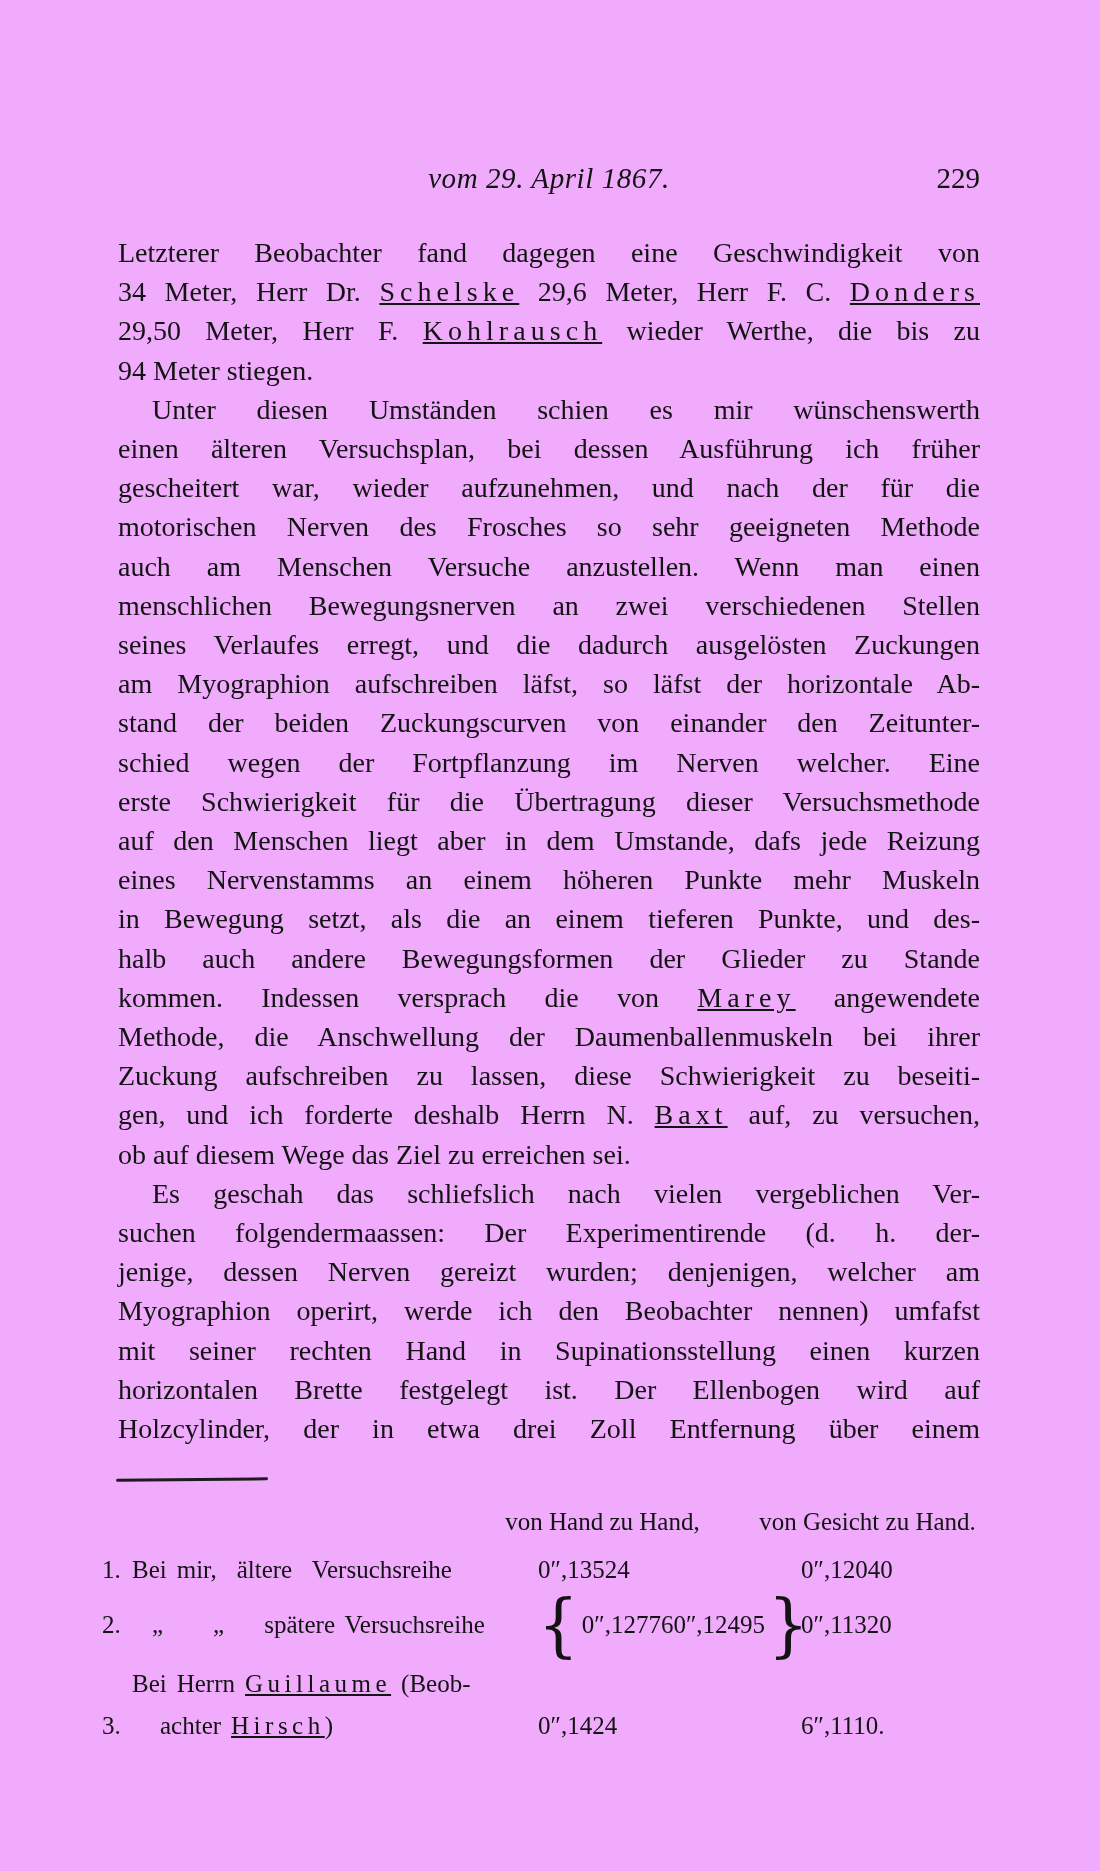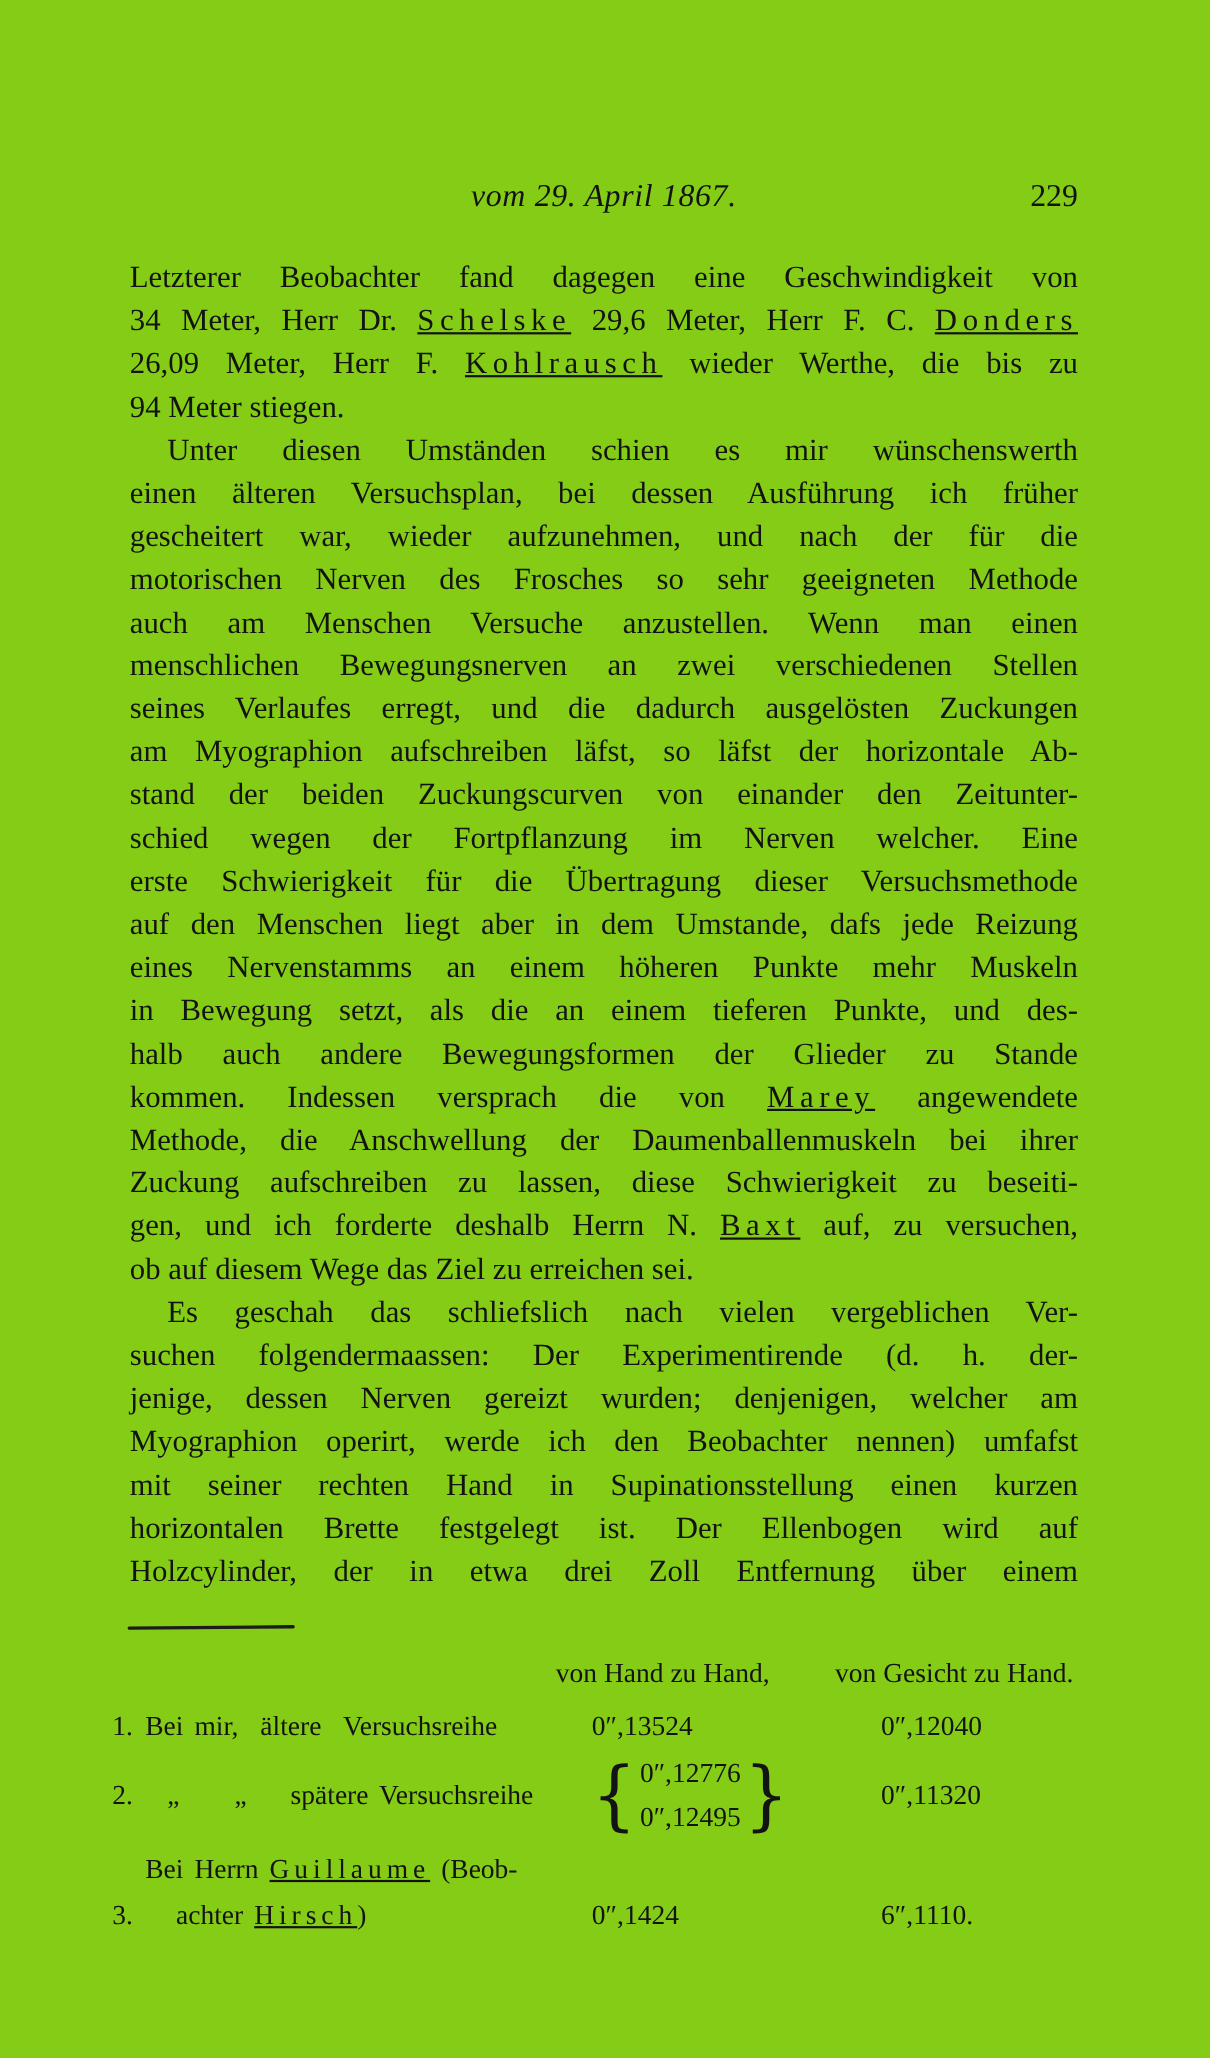--- a/index.html
+++ b/index.html
@@ -1,18 +1,18 @@
 <!DOCTYPE html>
 <html><head>
 <meta charset="utf-8">
 <style>
   html,body {margin:0; padding:0; background:#fdfdfb;}
   .page {
     width:1100px; height:1871px;
-    background:#84cc16;
+    background:#f0abfc;
     color:#131313;
     font-family:"Liberation Serif","DejaVu Serif",serif;
     position:relative;
     box-sizing:border-box;
     padding:158px 120px 0 118px;
     overflow:hidden;
   }
   
   .header {position:relative; height:40px; margin-bottom:35px; font-size:29px; line-height:40px;}
   .running-title {position:absolute; left:50%; transform:translateX(-50%); font-style:italic; letter-spacing:0.02em;}
@@ -47,38 +47,38 @@
   .fn-rows .fn-row:nth-child(2) {margin-top:2px;}
   .fn-rows .fn-row:nth-child(3) {margin-top:6px;}
   .fn-num {width:30px; flex:none; line-height:42px;}
   .fn-label {width:400px; flex:none; word-spacing:0.15em;}
   .fn-label-line {line-height:42px; white-space:pre;}
   .fn-label-line.l2 {padding-left:28px;}
   .fn-hand {width:228px; flex:none; padding-left:6px; line-height:42px;}
   .fn-gesicht {width:228px; flex:none; padding-left:35px; line-height:42px;}
   .brace-group {display:flex; align-items:center; line-height:normal;}
   .brace {font-size:64px; line-height:1; transform:scaleY(1.08); font-family:"DejaVu Serif",serif; font-weight:400;}
-  .brace-pair {display:inline-flex; flex-direction:column; margin:0 3px;}
+  .brace-pair {display:inline-flex; flex-direction:row; margin:0 3px;}
   .brace-pair span {line-height:40px;}
 </style>
 </head>
 <body>
 
 <div class="page">
 
   <div class="header">
     <span class="running-title">vom 29. April 1867.</span>
     <span class="page-number">229</span>
   </div>
 
   <div class="body-text">
       <div>
         <div class="line"><span>Letzterer Beobachter fand dagegen eine Geschwindigkeit von</span></div>
         <div class="line"><span>34 Meter, Herr Dr. </span><span class="sperr">Schelske</span><span> 29,6 Meter, Herr F. C. </span><span class="sperr">Donders</span></div>
-        <div class="line"><span>26,09 Meter, Herr F. </span><span class="sperr">Kohlrausch</span><span> wieder Werthe, die bis zu</span></div>
+        <div class="line"><span>29,50 Meter, Herr F. </span><span class="sperr">Kohlrausch</span><span> wieder Werthe, die bis zu</span></div>
         <div class="line lastline"><span>94 Meter stiegen.</span></div>
       </div>
       <div>
         <div class="line indent"><span>Unter diesen Umständen schien es mir wünschenswerth</span></div>
         <div class="line"><span>einen älteren Versuchsplan, bei dessen Ausführung ich früher</span></div>
         <div class="line"><span>gescheitert war, wieder aufzunehmen, und nach der für die</span></div>
         <div class="line"><span>motorischen Nerven des Frosches so sehr geeigneten Methode</span></div>
         <div class="line"><span>auch am Menschen Versuche anzustellen. Wenn man einen</span></div>
         <div class="line"><span>menschlichen Bewegungsnerven an zwei verschiedenen Stellen</span></div>
         <div class="line"><span>seines Verlaufes erregt, und die dadurch ausgelösten Zuckungen</span></div>

